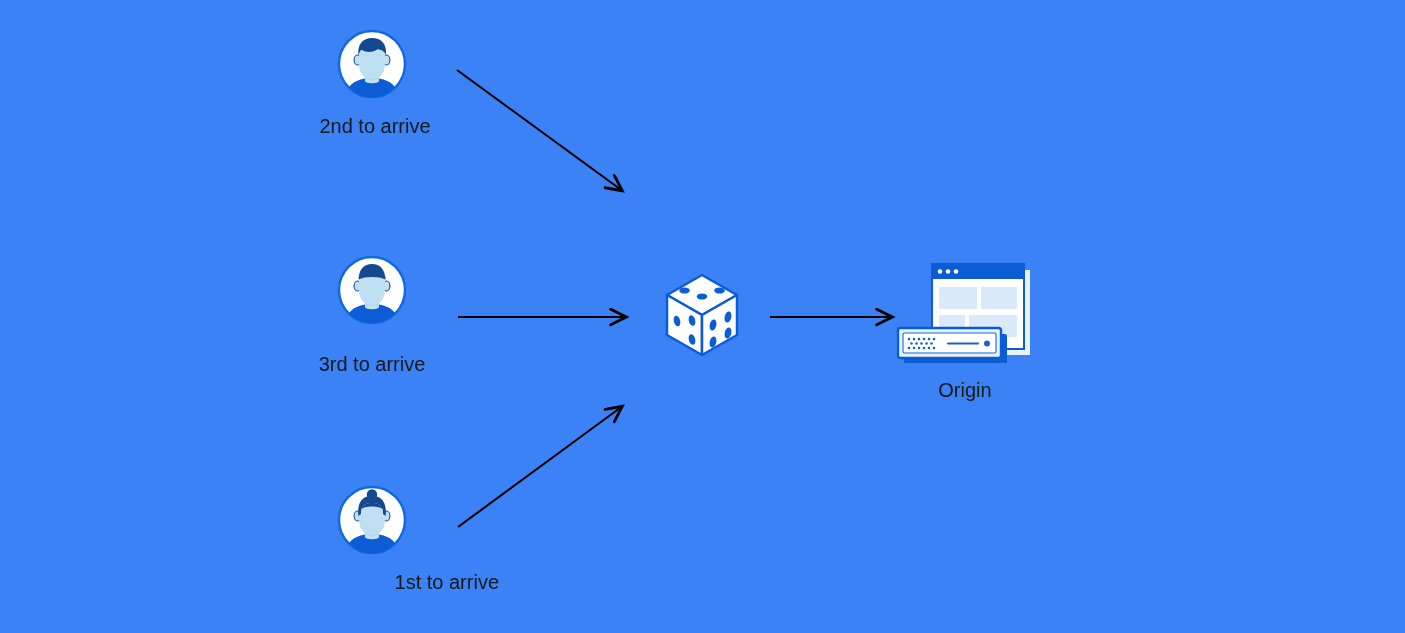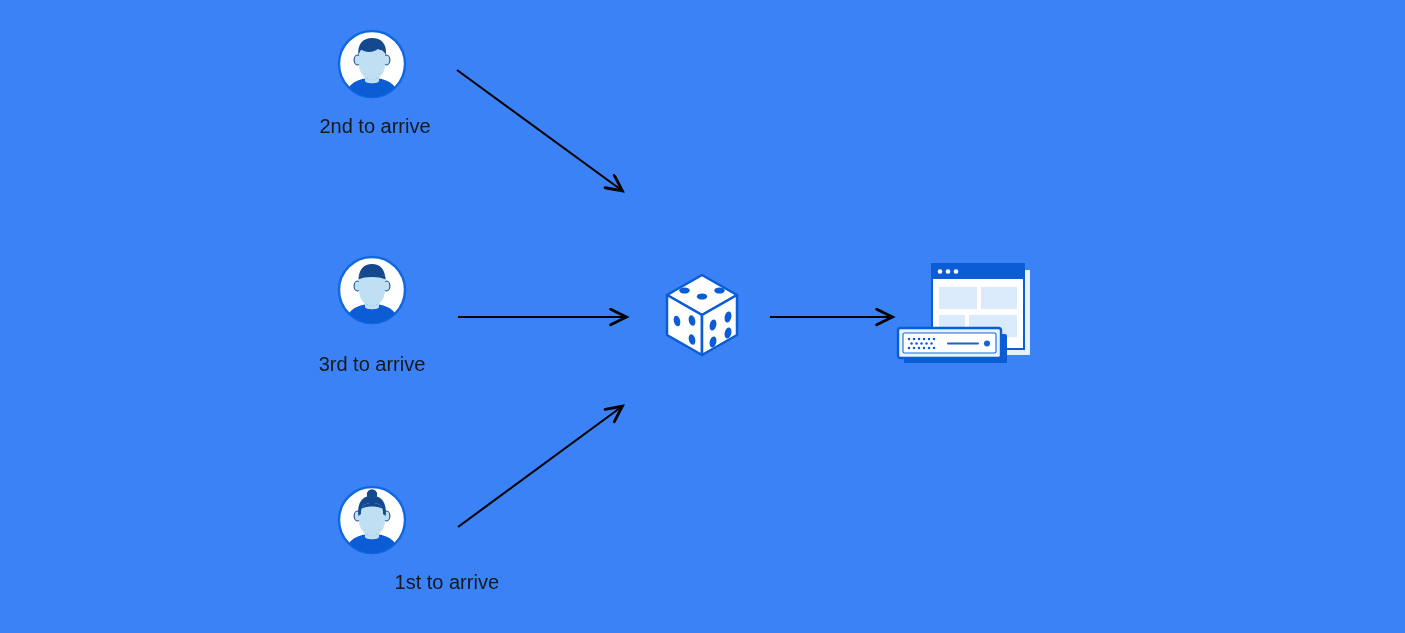--- a/index.html
+++ b/index.html
@@ -210,14 +210,15 @@
         <circle cx="25" cy="90" r="1.25"></circle>
           <circle cx="30" cy="90" r="1.25"></circle>
         <circle cx="35" cy="90" r="1.25"></circle>
           <circle cx="40" cy="90" r="1.25"></circle>
       </g>
 
       <line x1="54" y1="85.5" x2="84" y2="85.5" stroke="#1b63c9" stroke-width="2.1" stroke-linecap="round"></line>
       <circle cx="93" cy="85.5" r="3" fill="#1b63c9"></circle>
     </svg>
   </div>
+  <div class="node-label" style="left:835px; top:377px;">Origin</div>
 
 </div>
 
 </body></html>

